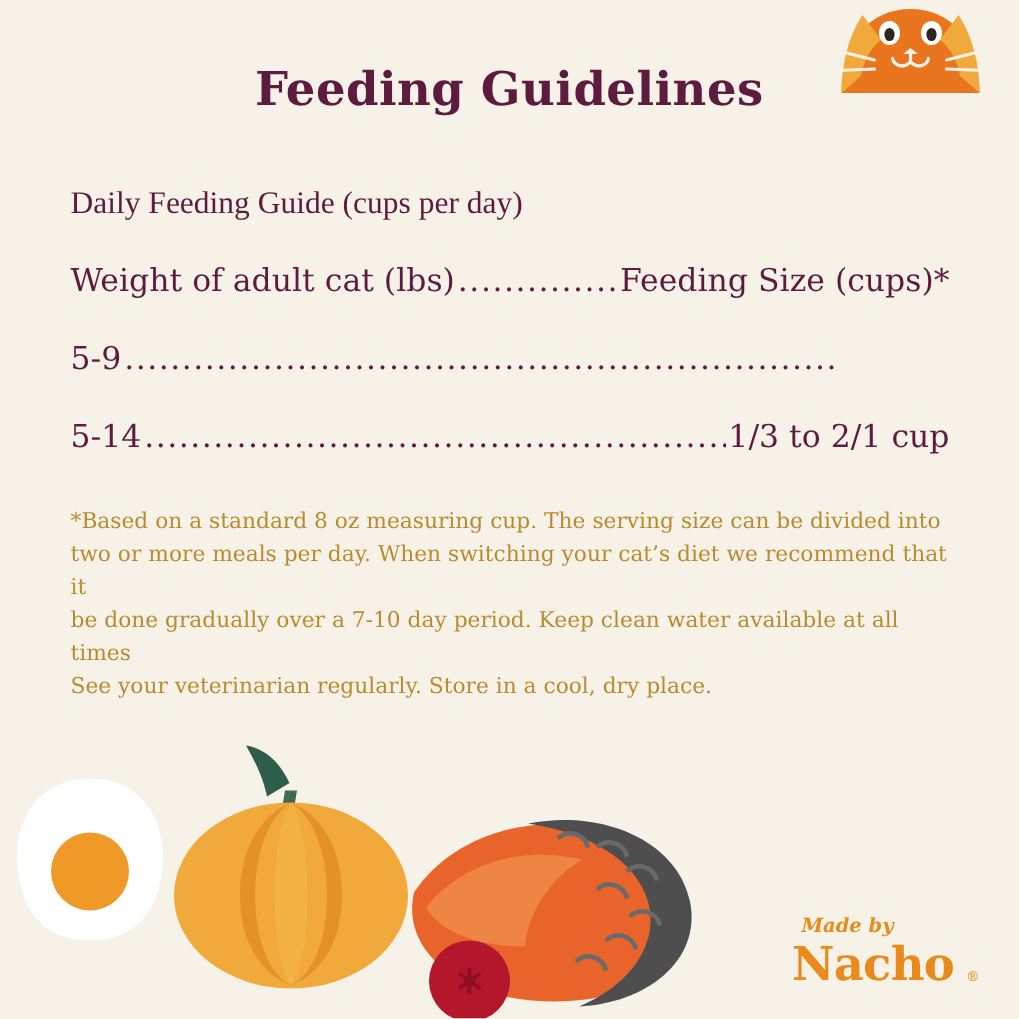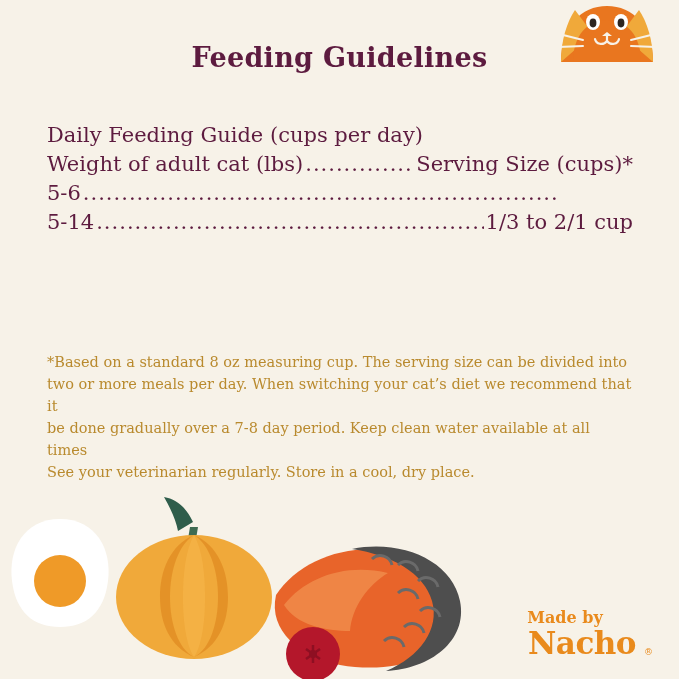--- a/index.html
+++ b/index.html
@@ -32,45 +32,47 @@
   }
 
   
   .title {
     position: absolute;
     top: 42px;
     left: 0;
     width: 679px;
     text-align: center;
     font-family: "DejaVu Serif", "Liberation Serif", serif;
-    font-size: 27px;
+    font-size: 31px;
     font-weight: bold;
     color: #5d1b3f;
     letter-spacing: 0.3px;
   }
 
   
   .guide {
     position: absolute;
     top: 121px;
     left: 47px;
     width: 586px;
     color: #5d1b3f;
     font-family: "DejaVu Serif", "Liberation Serif", serif;
     font-size: 21px;
     line-height: 29px;
   }
   .guide .head {
     display: block;
     white-space: nowrap;
+    font-family: Liberation Serif, serif;
   }
   .row {
     display: flex;
     align-items: flex-start;
     white-space: nowrap;
+    margin-top: 23px;
   }
   .row .lbl { flex: 0 0 auto; }
   .row .dots {
     flex: 1 1 auto;
     overflow: hidden;
     white-space: nowrap;
     letter-spacing: 1px;
     margin: 0 2px;
   }
   .row .val { flex: 0 0 auto; }
@@ -78,21 +80,20 @@
   
   .footnote {
     position: absolute;
     top: 337px;
     left: 47px;
     width: 586px;
     color: #b98a2e;
     font-family: "DejaVu Serif", "Liberation Serif", serif;
     font-size: 14.5px;
     line-height: 22px;
-    margin-top: 14px;
   }
   .footnote p { margin: 0; }
 
   
   .art {
     position: absolute;
     left: 0;
     bottom: 0;
     width: 679px;
     height: 190px;
@@ -102,21 +103,22 @@
   .logo {
     position: absolute;
     right: 22px;
     bottom: 18px;
     width: 150px;
     text-align: center;
     color: #e98a1c;
     font-family: "DejaVu Serif", "Liberation Serif", serif;
   }
   .logo .made {
-    font-size: 16px;
+    font-size: 13px;
+    font-style: italic;
     font-weight: bold;
     line-height: 14px;
     margin-left: -34px;
   }
   .logo .nacho {
     font-size: 31px;
     font-weight: bold;
     line-height: 36px;
     letter-spacing: -0.5px;
   }
@@ -146,37 +148,37 @@
     <path d="M30 40 L6 34 M30 46 L5 47 M78 40 L102 34 M78 46 L103 47" stroke="#f7f2e8" stroke-width="2" fill="none" stroke-linecap="round"></path>
   </svg>
 
   <div class="title">Feeding Guidelines</div>
 
   <div class="guide">
     <span class="head">Daily Feeding Guide (cups per day)</span>
     <div class="row">
       <span class="lbl">Weight of adult cat (lbs)</span>
       <span class="dots">................</span>
-      <span class="val">Serving Size (cups)*</span>
+      <span class="val">Feeding Size (cups)*</span>
     </div>
     <div class="row">
-      <span class="lbl">5-6</span>
+      <span class="lbl">5-9</span>
       <span class="dots">..............................................................</span>
     </div>
     <div class="row">
       <span class="lbl">5-14</span>
       <span class="dots">..........................................................</span>
       <span class="val">1/3 to 2/1 cup</span>
     </div>
   </div>
 
   <div class="footnote">
     <p>*Based on a standard 8 oz measuring cup. The serving size can be divided into</p>
     <p>two or more meals per day. When switching your cat’s diet we recommend that it</p>
-    <p>be done gradually over a 7-8 day period. Keep clean water available at all times</p>
+    <p>be done gradually over a 7-10 day period. Keep clean water available at all times</p>
     <p>See your veterinarian regularly. Store in a cool, dry place.</p>
   </div>
 
   <svg class="art" viewBox="0 0 679 190">
 
     <g>
       <path d="M60 30 C96 30 112 60 108 92 C104 124 86 138 60 138 C34 138 16 124 12 92 C8 60 24 30 60 30 Z" fill="#ffffff"></path>
       <circle cx="60" cy="92" r="26" fill="#ef9a28"></circle>
     </g>
 

